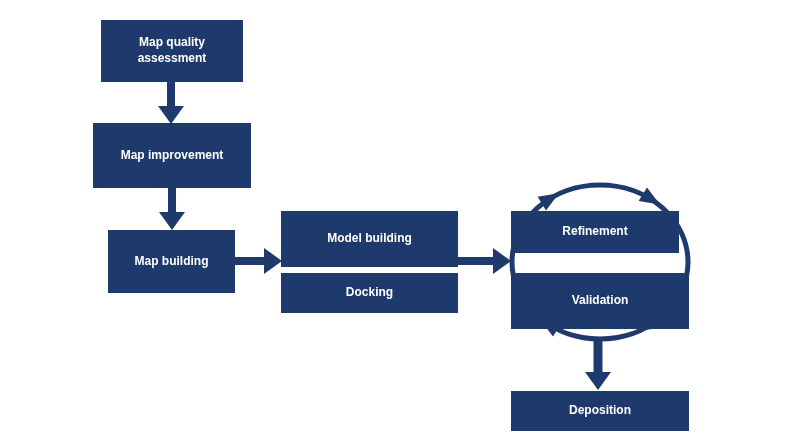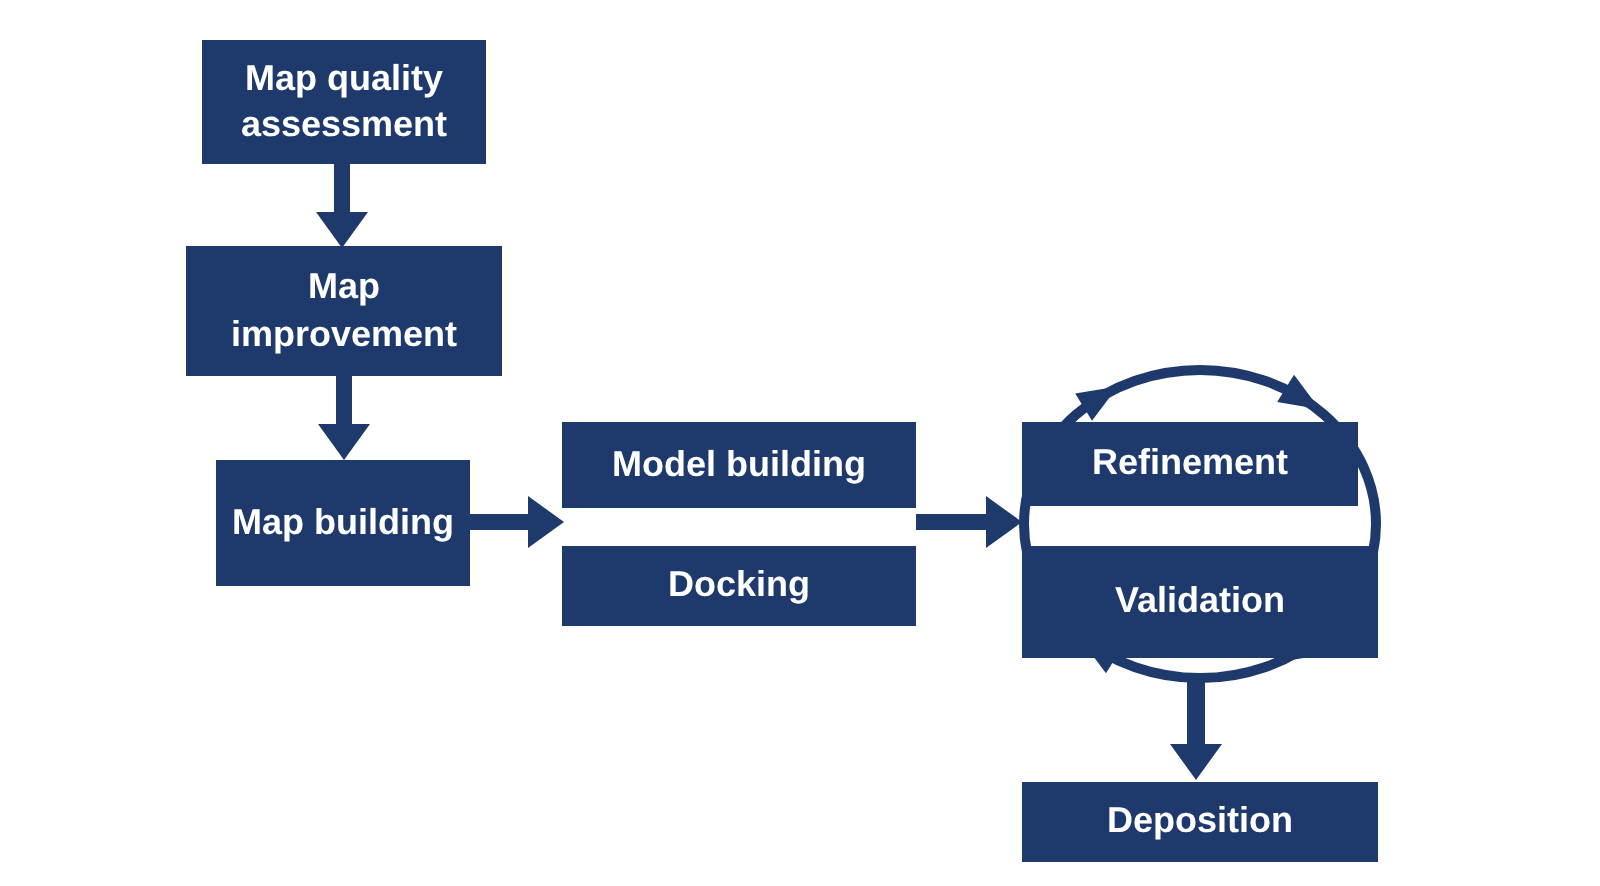--- a/index.html
+++ b/index.html
@@ -42,29 +42,29 @@
   .node {
     position: absolute;
     z-index: 1;
     background: var(--node-fill);
     color: var(--node-text);
     display: flex;
     align-items: center;
     justify-content: center;
     text-align: center;
     font-weight: 700;
-    font-size: 18px;
+    font-size: 12px;
     line-height: 1.3;
     box-sizing: border-box;
     padding: 16px 6px;
   }
   .n-map-quality   { left: 101px; top: 20px;  width: 142px; height: 62px; }
   .n-map-improve   { left: 93px;  top: 123px; width: 158px; height: 65px; text-align: center; }
   .n-map-symmetry  { left: 108px; top: 230px; width: 127px; height: 63px; }
-  .n-model-build   { left: 281px; top: 211px; width: 177px; height: 43px; }
+  .n-model-build   { left: 281px; top: 211px; width: 177px; height: 56px; }
   .n-docking       { left: 281px; top: 273px; width: 177px; height: 40px; }
   .n-refinement    { left: 511px; top: 211px; width: 168px; height: 42px; }
   .n-validation    { left: 511px; top: 273px; width: 178px; height: 56px; }
   .n-deposition    { left: 511px; top: 391px; width: 178px; height: 40px; }
 </style>
 </head>
 <body>
 
 <div class="canvas">
 

